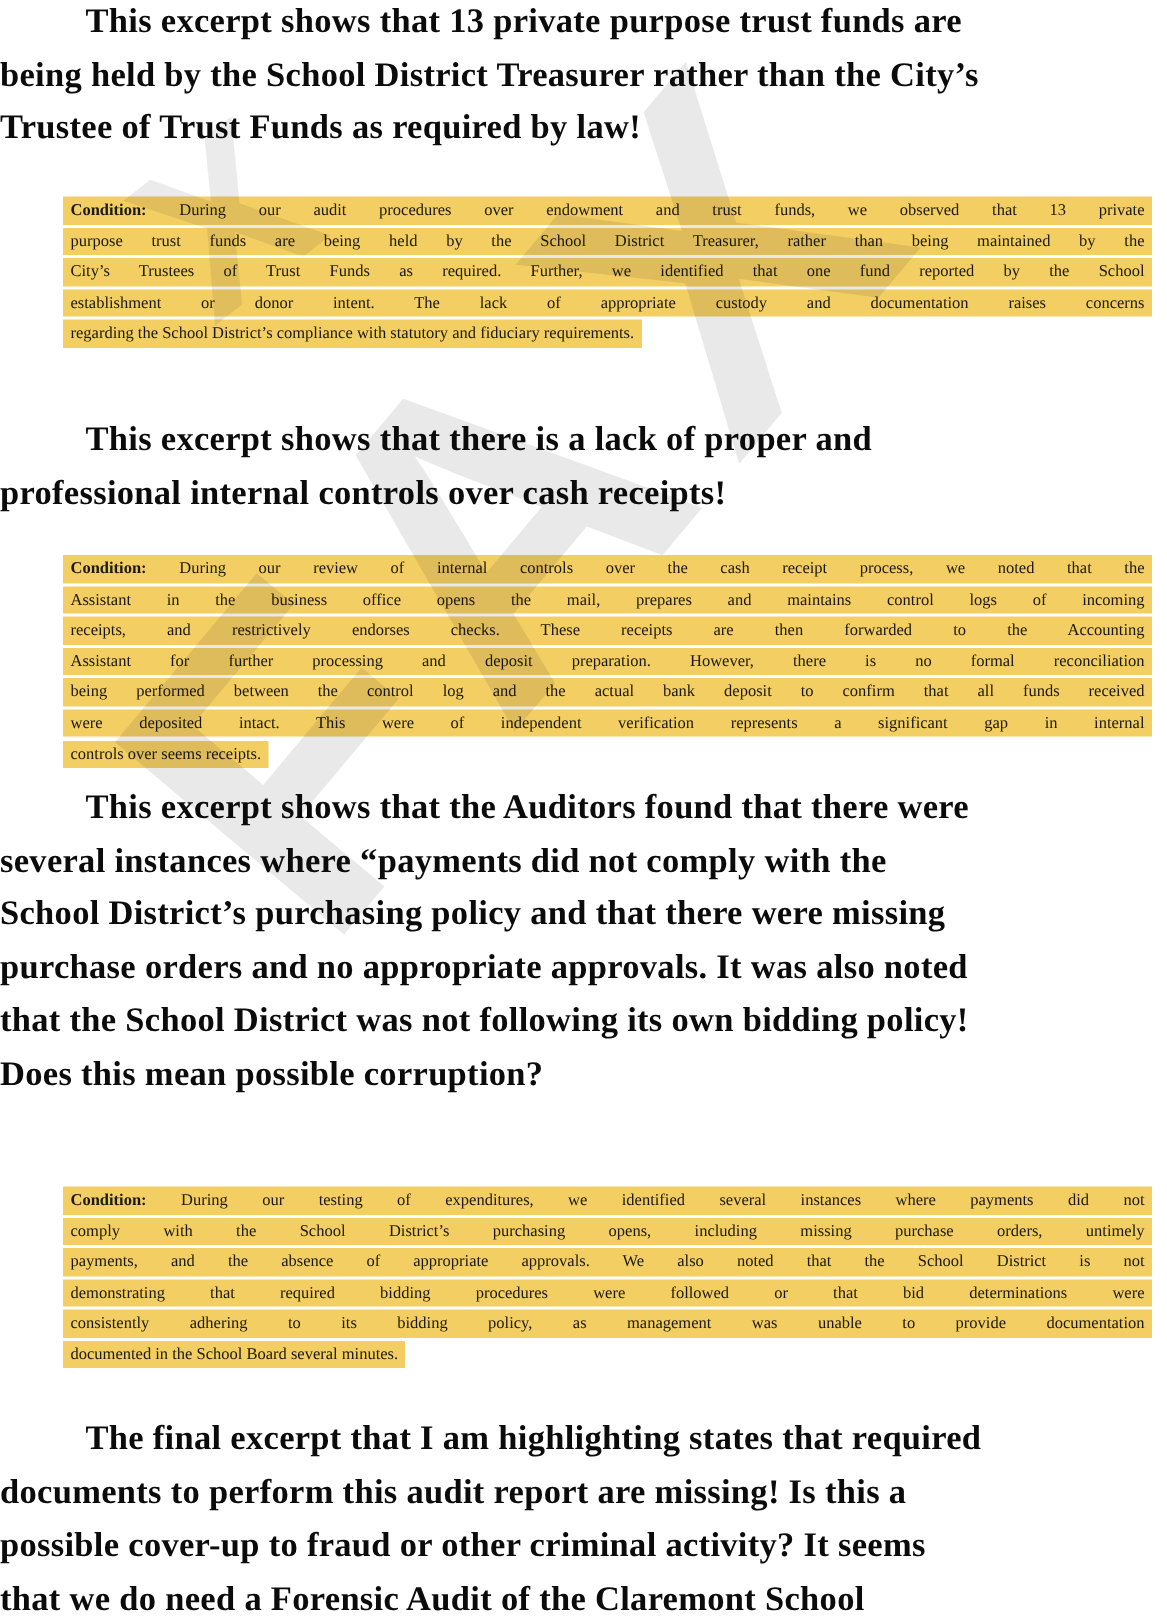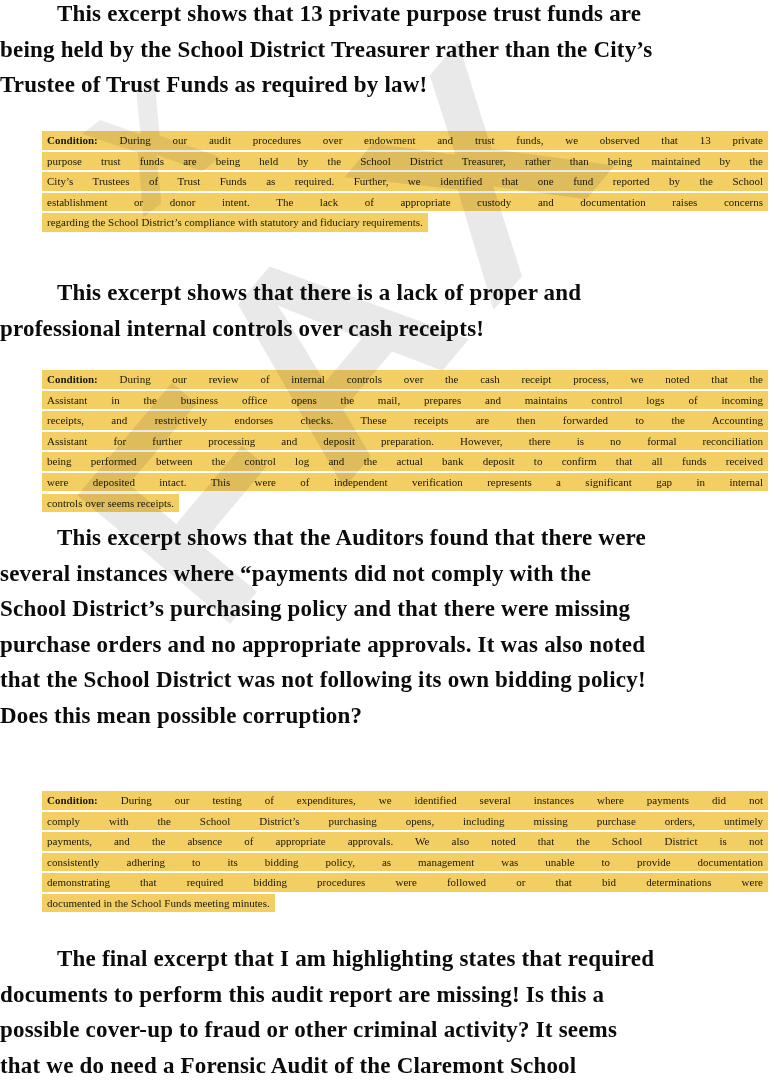--- a/index.html
+++ b/index.html
@@ -102,23 +102,23 @@
 several instances where “payments did not comply with the
 School District’s purchasing policy and that there were missing
 purchase orders and no appropriate approvals.  It was also noted
 that the School District was not following its own bidding policy!
 Does this mean possible corruption?</div>
 
   <div class="excerpt" style="top:790px">
       <div class="line"><span class="hl"><b>Condition:</b> During our testing of expenditures, we identified several instances where payments did not</span></div>
       <div class="line"><span class="hl">comply with the School District’s purchasing opens, including missing purchase orders, untimely</span></div>
       <div class="line"><span class="hl">payments, and the absence of appropriate approvals. We also noted that the School District is not</span></div>
+      <div class="line"><span class="hl">demonstrating that required bidding procedures were followed or that bid determinations were</span></div>
       <div class="line"><span class="hl">consistently adhering to its bidding policy, as management was unable to provide documentation</span></div>
-      <div class="line"><span class="hl">demonstrating that required bidding procedures were followed or that bid determinations were</span></div>
-      <div class="line last"><span class="hl">documented in the School Funds meeting minutes.</span></div>
+      <div class="line last"><span class="hl">documented in the School Board several minutes.</span></div>
     </div>
 
   <div class="heading" style="top:941px">The final excerpt that I am highlighting states that required
 documents to perform this audit report are missing!  Is this a
 possible cover-up to fraud or other criminal activity?  It seems
 that we do need a Forensic Audit of the Claremont School</div>
 
   <div class="watermark fragment">X</div>
 
   <div class="watermark main">FAX</div>

